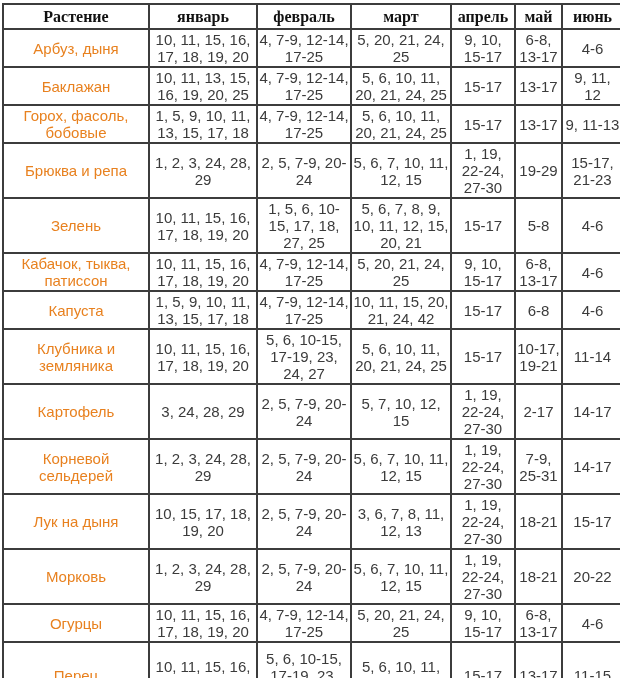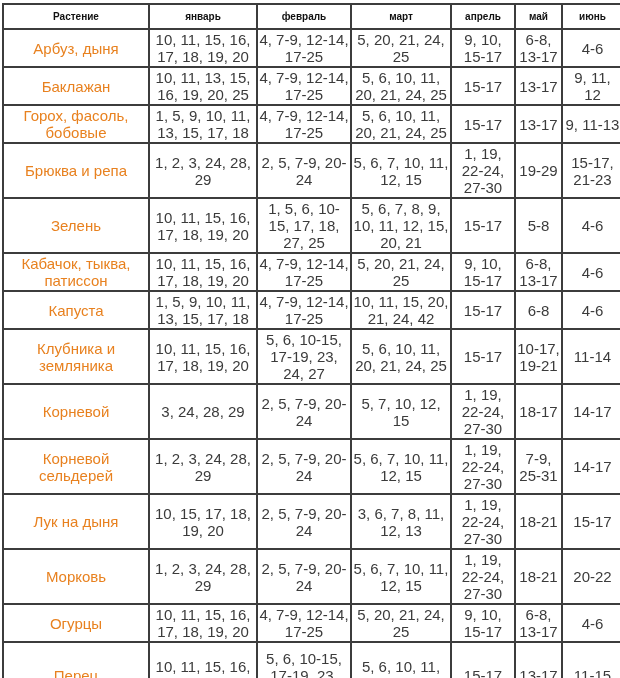--- a/index.html
+++ b/index.html
@@ -28,21 +28,22 @@
     vertical-align: middle;
     padding: 1px 1px;
     font-size: 15px;
     line-height: 17px;
     color: #3b3b3b;
     overflow: hidden;
   }
   table.calendar th {
     font-weight: bold;
     color: #111111;
-    font-size: 10px;
+    font-size: 16px;
+    font-family: Liberation Serif, serif;
   }
   table.calendar td.plant {
     font-weight: normal;
     color: #e8811f;
   }
   
   col.c0 { width: 146px; }
   col.c1 { width: 108px; }
   col.c2 { width: 94px;  }
   col.c3 { width: 100px; }
@@ -158,26 +159,26 @@
         <tr class="r7">
           <td class="plant">Клубника и земляника</td>
           <td>10, 11, 15, 16, 17, 18, 19, 20</td>
           <td>5, 6, 10-15, 17-19, 23, 24, 27</td>
           <td>5, 6, 10, 11, 20, 21, 24, 25</td>
           <td>15-17</td>
           <td>10-17, 19-21</td>
           <td>11-14</td>
         </tr>
         <tr class="r8">
-          <td class="plant">Корневой</td>
+          <td class="plant">Картофель</td>
           <td>3, 24, 28, 29</td>
           <td>2, 5, 7-9, 20-24</td>
           <td>5, 7, 10, 12, 15</td>
           <td>1, 19, 22-24, 27-30</td>
-          <td>18-17</td>
+          <td>2-17</td>
           <td>14-17</td>
         </tr>
         <tr class="r9">
           <td class="plant">Корневой сельдерей</td>
           <td>1, 2, 3, 24, 28, 29</td>
           <td>2, 5, 7-9, 20-24</td>
           <td>5, 6, 7, 10, 11, 12, 15</td>
           <td>1, 19, 22-24, 27-30</td>
           <td>7-9, 25-31</td>
           <td>14-17</td>

